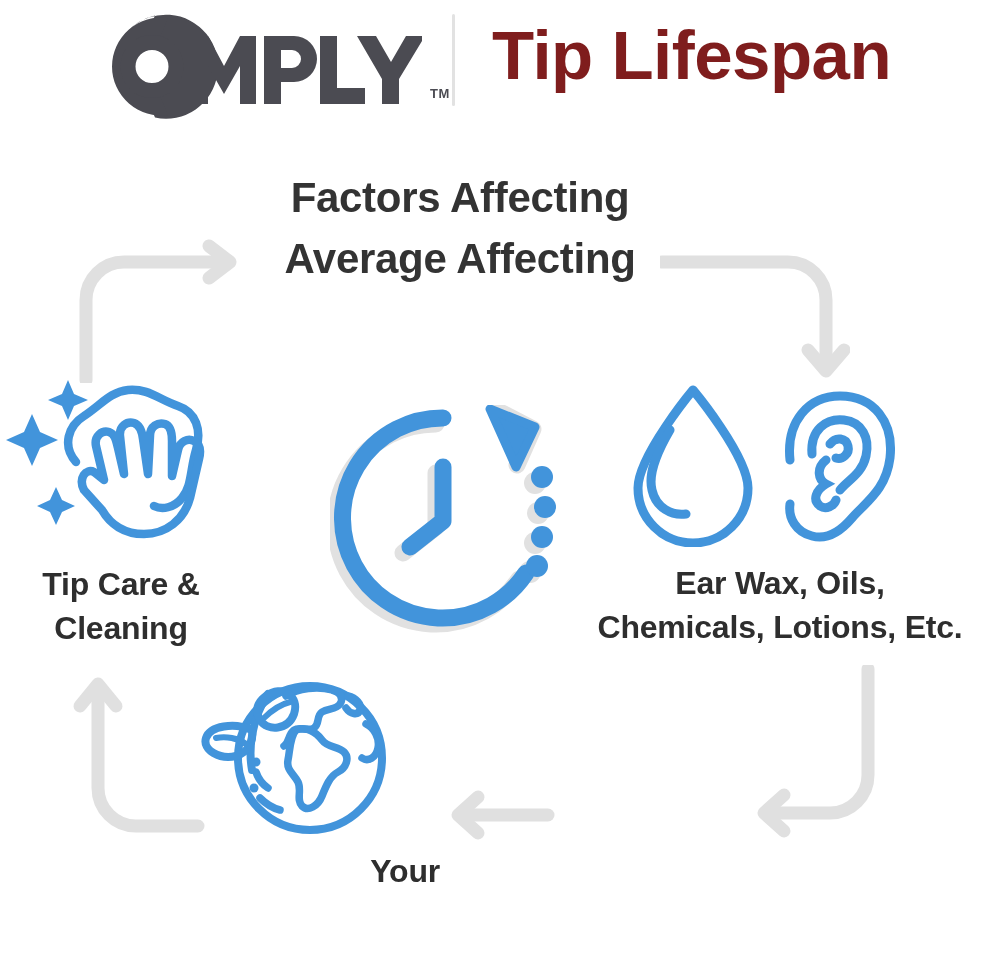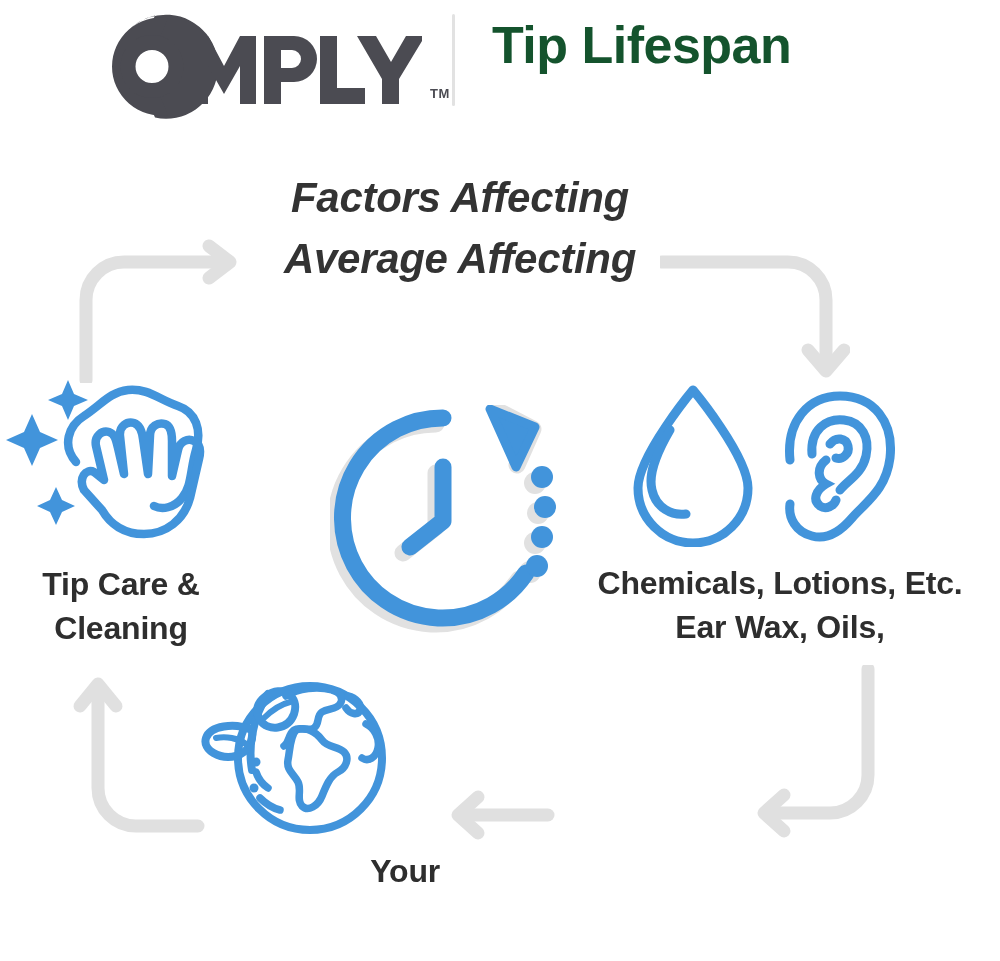--- a/index.html
+++ b/index.html
@@ -46,41 +46,41 @@
   .header-divider {
     position: absolute;
     left: 452px; top: 14px;
     width: 3px; height: 92px;
     background: #e2e2e2;
     border-radius: 2px;
   }
   .header-title {
     position: absolute;
     left: 492px; top: 16px;
-    font-size: 52px;
-    font-weight: 700;
-    color: #14532d;
+    font-size: 69px;
+    font-weight: 700;
+    color: #7f1d1d;
     letter-spacing: -0.5px;
     line-height: 1.15;
     white-space: nowrap;
   }
 
   
   .center-heading {
     position: absolute;
     left: 230px; top: 168px;
     width: 460px;
     text-align: center;
     font-size: 42px;
     font-weight: 700;
     line-height: 1.45;
     color: #333333;
     letter-spacing: -0.3px;
   }
-  .center-heading .ln { display: block; white-space: nowrap; font-style: italic; }
+  .center-heading .ln { display: block; white-space: nowrap; }
 
   
   .node {
     position: absolute;
     text-align: center;
   }
   .node .icon-box {
     display: flex;
     align-items: center;
     justify-content: center;
@@ -245,22 +245,22 @@
                  C256 108 236 120 222 136 C210 150 196 158 182 154
                  C166 150 158 136 160 122" fill="none" stroke="#4294db" stroke-width="9" stroke-linecap="round"></path>
         <path d="M182 72 C180 48 196 36 214 38 C232 40 240 56 236 74
                  C232 92 218 98 210 108" fill="none" stroke="#4294db" stroke-width="9" stroke-linecap="round"></path>
         <path d="M200 62 C206 54 216 56 218 64 C220 72 212 78 206 76" fill="none" stroke="#4294db" stroke-width="9" stroke-linecap="round"></path>
         <path d="M196 78 C186 86 188 98 196 102 C186 108 182 118 190 124
                  C196 128 204 124 206 118" fill="none" stroke="#4294db" stroke-width="9" stroke-linecap="round"></path>
       </svg>
     </div>
     <div class="label">
+      <span class="ln">Ear Wax, Oils,</span>
       <span class="ln">Chemicals, Lotions, Etc.</span>
-      <span class="ln">Ear Wax, Oils,</span>
     </div>
   </div>
 
 
   <div class="node" id="node-env">
     <div class="icon-box">
       <svg width="230" height="165" viewBox="0 0 230 165">
 
         <circle cx="120" cy="88" r="72" fill="none" stroke="#4294db" stroke-width="8"></circle>
 

